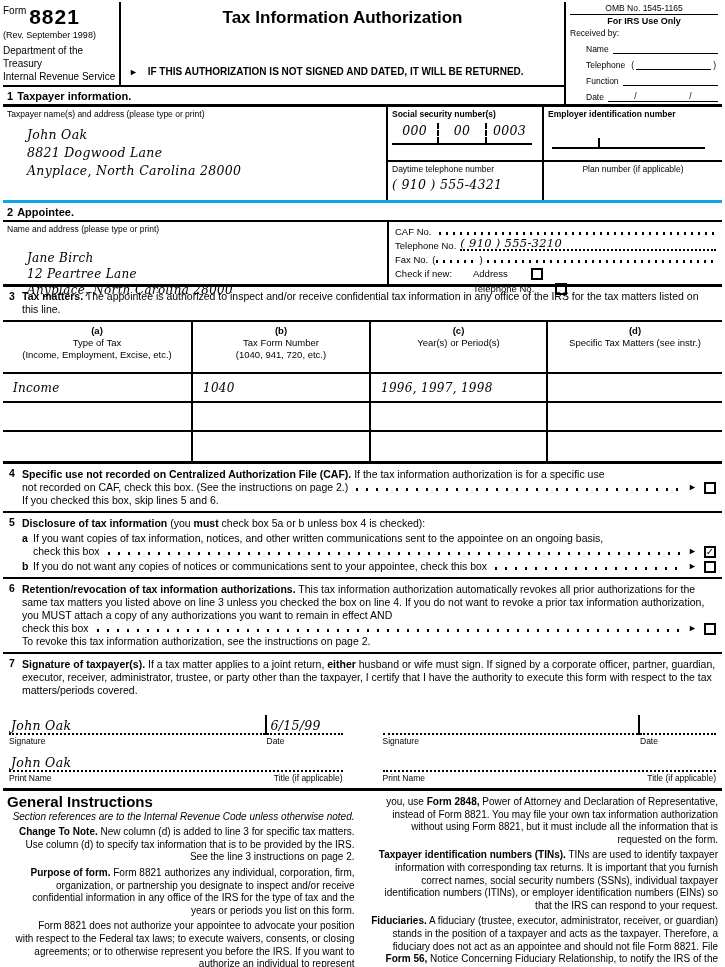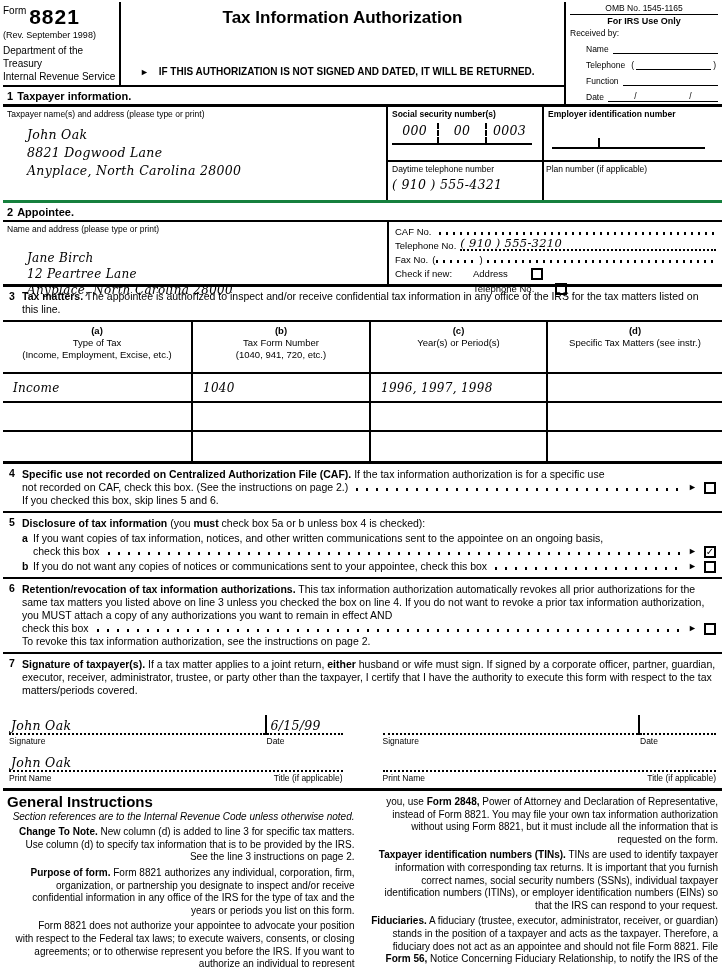--- a/index.html
+++ b/index.html
@@ -9,54 +9,54 @@
 
 
 .hdr { display:flex; border-bottom:3px solid #000; }
 .hdr-main { flex:1; display:flex; flex-direction:column; }
 .hdr-top { display:flex; border-bottom:2px solid #000; }
 .formid { width:118px; border-right:2px solid #000; padding:3px 2px 2px 0; }
 .form-word { font-size:10px; vertical-align:top; }
 .form-num { font-size:21px; font-weight:bold; letter-spacing:1px; }
 .rev { font-size:9px; margin-top:1px; }
 .agency { font-size:10px; margin-top:4px; line-height:1.3; }
-.titlebox { flex:1; display:flex; flex-direction:column; justify-content:space-between; padding:6px 11px 4px; }
+.titlebox { flex:1; display:flex; flex-direction:column; justify-content:space-between; padding:6px 0 4px; }
 .title { text-align:center; font-size:17px; font-weight:bold; }
 .warning { font-size:10px; font-weight:bold; padding:0 0 2px 8px; }
 .sec-bar { font-weight:bold; font-size:11px; padding:3px 0 2px 4px; }
 .sec-num { margin-right:4px; }
 .irsbox { width:158px; border-left:2px solid #000; font-size:8.5px; padding:0 4px 2px; }
 .omb { text-align:center; border-bottom:1.5px solid #000; padding:1px 0; }
 .irs-use-title { text-align:center; font-weight:bold; font-size:9px; padding:1px 0 0; }
 .irs-recv { margin-top:2px; }
 .irs-row { display:flex; align-items:flex-end; margin-top:6px;margin-left:16px; }
 .irs-row .lbl { margin-right:4px; }
 .irs-line { flex:1; border-bottom:1.5px solid #000; height:10px; }
 .irs-paren { margin:0 2px; }
 .irs-line.slashes { display:flex; justify-content:space-around; align-items:flex-end; }
 
 
 .small-label { font-size:8.5px; }
 .bold-label { font-weight:bold; font-size:8.5px; }
 .hand { font-family:"DejaVu Serif", serif; font-style:italic; font-size:12.5px; letter-spacing:.3px; }
-.s1 { display:flex; border-bottom:3px solid #15803d; height:96px; }
+.s1 { display:flex; border-bottom:3px solid #0ea5e9; height:96px; }
 .s1-name { flex:1; border-right:2px solid #000; padding:2px 4px; }
 .hand-block { margin:7px 0 0 20px; line-height:18px; }
 .s1-mid { width:156px; border-right:2px solid #000; display:flex; flex-direction:column; }
 .ssn-box { border-bottom:2px solid #000; height:55px; padding:2px 4px 0; }
 .ssn-val { display:flex; margin-top:4px; border-bottom:2px solid #000; width:96%; height:22px; }
 .ssn-part { flex:1; text-align:center; }
 .ssn-sep { border-left:2px dashed #000; }
 .phone-box { padding:2px 4px; }
 .phone-box .hand { display:block; margin-top:3px; }
 .s1-right { width:178px; display:flex; flex-direction:column; }
 .ein-box { border-bottom:2px solid #000; height:55px; padding:2px 4px 0; }
 .ein-line { margin:22px auto 0 4px; border-bottom:2px solid #000; position:relative; height:8px; width:90%; }
 .ein-tick { position:absolute; left:30%; bottom:0; height:9px; border-left:2px dashed #000; }
-.plan-box { padding:2px 2px; flex:1; }
+.plan-box { padding:2px 12px; flex:1;text-align:center; }
 
 .bar2 { border-bottom:2px solid #000; }
 .s2 { display:flex; border-bottom:3px solid #000; height:65px; }
 .s2-left { flex:1; border-right:2px solid #000; padding:2px 4px; }
 .s2-left .hand-block { margin:16px 0 0 20px; line-height:16px; font-size:12px; }
 .s2-right { width:333px; padding:2px 6px 0; font-size:9.5px; }
 .a-row { display:flex; align-items:flex-end; height:13px; margin-bottom:1px; }
 .a-lbl { margin-right:4px; white-space:nowrap; }
 .leader { flex:1; height:3px; margin:0 2px 2px 4px; background:repeating-linear-gradient(90deg,#000 0 2.2px,transparent 2.2px 7px); }
 .handfield { flex:1; border-bottom:2px dotted #000; line-height:11px; }

